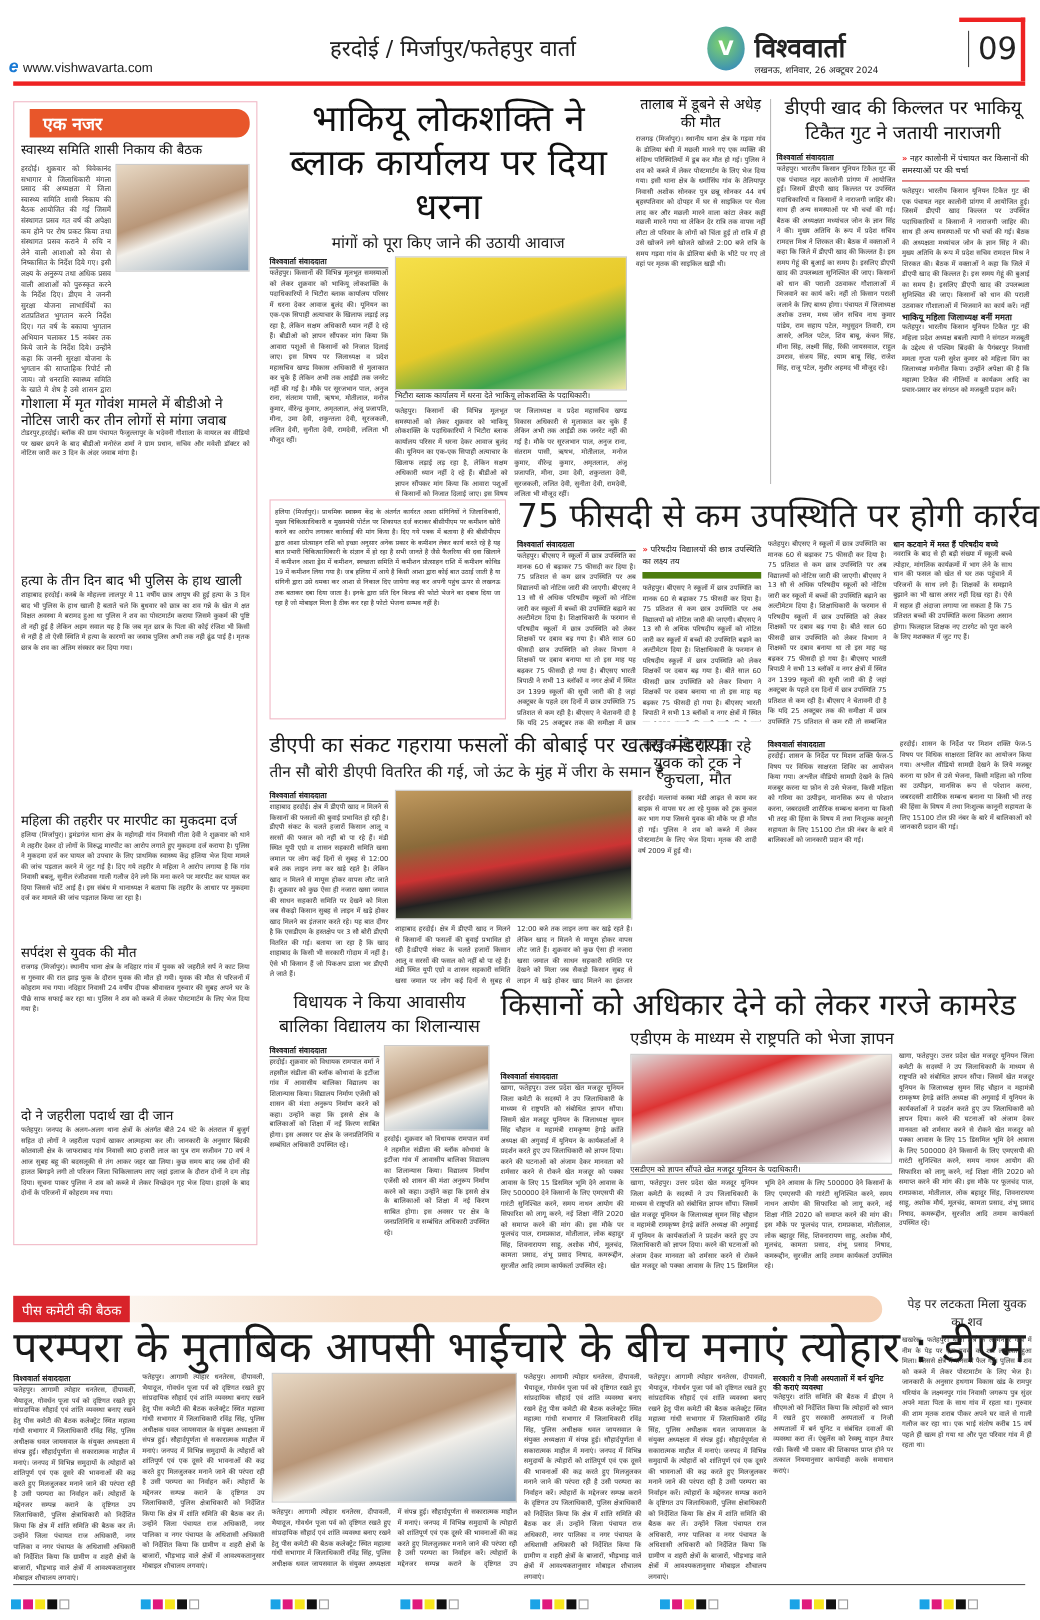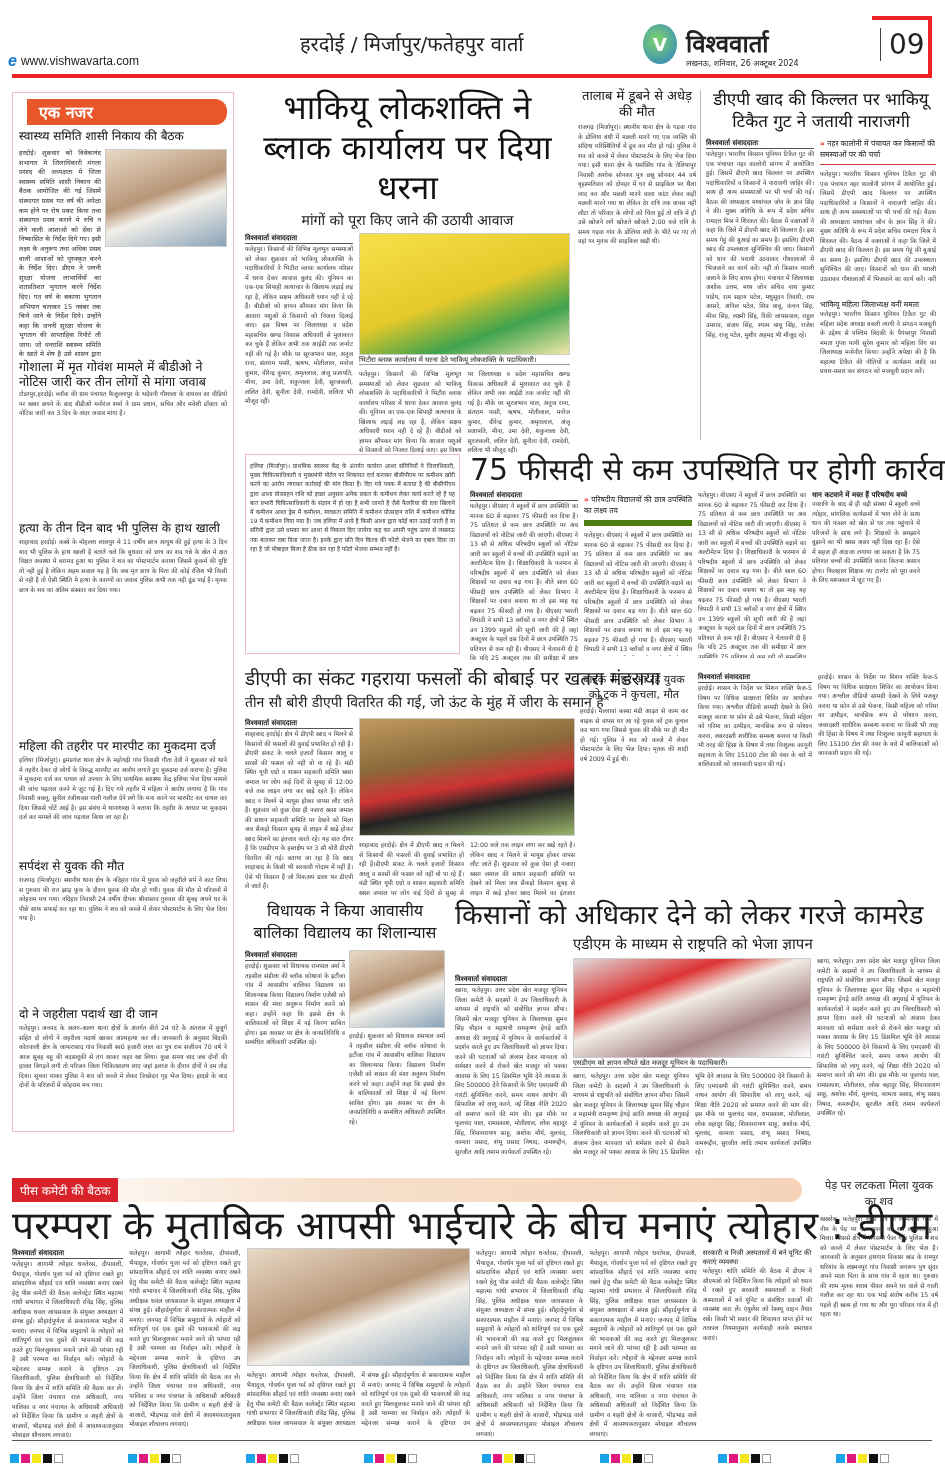--- a/index.html
+++ b/index.html
@@ -101,21 +101,21 @@
     <div style="width:108px">
       <div class="byline">विश्ववार्ता संवाददाता</div>
       <div class="col-text" style="height:290px">फतेहपुर। भारतीय किसान यूनियन टिकैत गुट की एक पंचायत नहर कालोनी प्रांगण में आयोजित हुई। जिसमें डीएपी खाद किल्लत पर उपस्थित पदाधिकारियों व किसानों ने नाराजगी जाहिर की। साथ ही अन्य समस्याओं पर भी चर्चा की गई। बैठक की अध्यक्षता मध्यांचल जोन के ज्ञान सिंह ने की। मुख्य अतिथि के रूप में प्रदेश सचिव रामदत्त मिश्र ने शिरकत की। बैठक में वक्ताओं ने कहा कि जिले में डीएपी खाद की किल्लत है। इस समय गेहूं की बुआई का समय है। इसलिए डीएपी खाद की उपलब्धता सुनिश्चित की जाए। किसानों को धान की पराली उठवाकर गौशालाओं में भिजवाने का कार्य करें। नहीं तो किसान पराली जलाने के लिए बाध्य होगा। पंचायत में जिलाध्यक्ष अशोक उत्तम, मध्य जोन सचिव नाथ कुमार पांडेय, राम सहाय पटेल, मधुसूदन तिवारी, राम आसरे, अनिल पटेल, शिव बाबू, कंचन सिंह, मीना सिंह, लक्ष्मी सिंह, रिंकी जायसवाल, राहुल उमराव, संजय सिंह, श्याम बाबू सिंह, राजेश सिंह, राजू पटेल, मुशीर अहमद भी मौजूद रहे।</div>
     </div>
     <div style="flex:1">
       <div style="font-size:7.5px;line-height:11px;border-bottom:1px solid #c33;padding-bottom:4px">
         <span class="chev">»</span>
         <span>नहर कालोनी में पंचायत कर किसानों की समस्याओं पर की चर्चा</span>
       </div>
       <div class="col-text" style="height:112px;margin-top:4px">फतेहपुर। भारतीय किसान यूनियन टिकैत गुट की एक पंचायत नहर कालोनी प्रांगण में आयोजित हुई। जिसमें डीएपी खाद किल्लत पर उपस्थित पदाधिकारियों व किसानों ने नाराजगी जाहिर की। साथ ही अन्य समस्याओं पर भी चर्चा की गई। बैठक की अध्यक्षता मध्यांचल जोन के ज्ञान सिंह ने की। मुख्य अतिथि के रूप में प्रदेश सचिव रामदत्त मिश्र ने शिरकत की। बैठक में वक्ताओं ने कहा कि जिले में डीएपी खाद की किल्लत है। इस समय गेहूं की बुआई का समय है। इसलिए डीएपी खाद की उपलब्धता सुनिश्चित की जाए। किसानों को धान की पराली उठवाकर गौशालाओं में भिजवाने का कार्य करें। नहीं तो किसान पराली जलाने के लिए बाध्य होगा। पंचायत में जिलाध्यक्ष अशोक उत्तम, मध्य जोन सचिव नाथ कुमार पांडेय, राम सहाय पटेल, मधुसूदन तिवारी, राम आसरे, अनिल पटेल, शिव बाबू, कंचन सिंह, मीना सिंह, लक्ष्मी सिंह, रिंकी जायसवाल, राहुल उमराव, संजय सिंह, श्याम बाबू सिंह, राजेश सिंह, राजू पटेल, मुशीर अहमद भी मौजूद रहे।</div>
-      <div style="font-size:7.5px;font-weight:normal;margin-top:18px">भाकियू महिला जिलाध्यक्ष बनीं ममता</div>
+      <div style="font-size:7.5px;font-weight:bold;margin-top:2px">भाकियू महिला जिलाध्यक्ष बनीं ममता</div>
       <div class="col-text" style="height:100px">फतेहपुर। भारतीय किसान यूनियन टिकैत गुट की महिला प्रदेश अध्यक्ष बबली त्यागी ने संगठन मजबूती के उद्देश्य से पश्चिम बिंदकी के पैगंबरपुर निवासी ममता गुप्ता पत्नी सुरेश कुमार को महिला विंग का जिलाध्यक्ष मनोनीत किया। उन्होंने अपेक्षा की है कि महात्मा टिकैत की नीतियों व कार्यक्रम आदि का प्रचार-प्रसार कर संगठन को मजबूती प्रदान करें।</div>
     </div>
   </div>
 </div>
 
 <div class="abs box-pink" style="left:245px;top:454px;width:215px;height:200px;padding:4px">
   <div class="col-text" style="height:150px;margin-top:3px;font-size:5.9px;line-height:9.2px">हलिया (मिर्जापुर)। प्राथमिक स्वास्थ्य केंद्र के अंतर्गत कार्यरत आशा संगिनियों ने जिलाधिकारी, मुख्य चिकित्साधिकारी व मुख्यमंत्री पोर्टल पर शिकायत दर्ज कराकर बीसीपीएम पर कमीशन खोरी करने का आरोप लगाकर कार्रवाई की मांग किया है। दिए गये पत्रक में बताया है की बीसीपीएम द्वारा आशा प्रोत्साहन राशि को इच्छा अनुसार अनेक प्रकार के कमीशन लेकर कार्य करते रहे है यह बात प्रभारी चिकित्साधिकारी के संज्ञान में हो रहा है सभी जानते है जैसे फैलरिया की दवा खिलाने में कमीशन आशा ड्रेस में कमीशन, स्वच्छता समिति में कमीशन प्रोत्साहन राशि में कमीशन कोविड 19 में कमीशन लिया गया है। जब हलिया में आये है किसी आशा द्वारा कोई बात उठाई जाती है या संगिनी द्वारा उसे धमका कर आशा से निकाल दिए जायेगा कह कर अपनी पहुंच ऊपर से लखनऊ तक बताकर दबा दिया जाता है। इनके द्वारा प्रति दिन किल्ड की फोटो भेजने का दबाव दिया जा रहा है जो मोबाइल मिला है ठीक कर रहा है फोटो भेजना सम्भव नहीं है।</div>
 </div>
 
 <div class="abs" style="left:470px;top:452px;width:470px">
@@ -151,21 +151,21 @@
       <div class="col-text" style="height:175px">शाहाबाद हरदोई। क्षेत्र में डीएपी खाद न मिलने से किसानों की फसलों की बुवाई प्रभावित हो रही है।डीएपी संकट के चलते हजारों किसान आलू व सरसों की फसल को नहीं बो पा रहे हैं। मंडी स्थित यूपी एग्रो व शासन सहकारी समिति खसा जमाल पर लोग कई दिनों से सुबह से 12:00 बजे तक लाइन लगा कर खड़े रहते है। लेकिन खाद न मिलने से मायूस होकर वापस लौट जाते हैं। शुक्रवार को कुछ ऐसा ही नजारा खसा जमाल की साधन सहकारी समिति पर देखने को मिला जब सैकड़ो किसान सुबह से लाइन में खड़े होकर खाद मिलने का इंतजार करते रहे। यह बात दीगर है कि एसडीएम के हस्तक्षेप पर 3 सौ बोरी डीएपी वितरित की गई। बताया जा रहा है कि खाद शाहाबाद के किसी भी सरकारी गोदाम में नहीं है। ऐसे भी किसान हैं जो पिकअप डाला भर डीएपी ले जाते हैं।</div>
     </div>
     <div style="flex:1">
       <div class="photo bikes" style="height:118px"></div>
       <div class="col-text" style="height:60px;margin-top:4px;column-count:2;column-gap:6px">शाहाबाद हरदोई। क्षेत्र में डीएपी खाद न मिलने से किसानों की फसलों की बुवाई प्रभावित हो रही है।डीएपी संकट के चलते हजारों किसान आलू व सरसों की फसल को नहीं बो पा रहे हैं। मंडी स्थित यूपी एग्रो व शासन सहकारी समिति खसा जमाल पर लोग कई दिनों से सुबह से 12:00 बजे तक लाइन लगा कर खड़े रहते है। लेकिन खाद न मिलने से मायूस होकर वापस लौट जाते हैं। शुक्रवार को कुछ ऐसा ही नजारा खसा जमाल की साधन सहकारी समिति पर देखने को मिला जब सैकड़ो किसान सुबह से लाइन में खड़े होकर खाद मिलने का इंतजार करते रहे। यह बात दीगर है कि एसडीएम के हस्तक्षेप पर 3 सौ बोरी डीएपी वितरित की गई। बताया जा रहा है कि खाद शाहाबाद के किसी भी सरकारी गोदाम में नहीं है। ऐसे भी किसान हैं जो पिकअप डाला भर डीएपी ले जाते हैं।</div>
     </div>
   </div>
 </div>
 
 <div class="abs" style="left:580px;top:672px;width:108px">
-  <div style="font-size:11px;line-height:15px;text-align:center">बाइक से घर आ रहे युवक को ट्रक ने कुचला, मौत</div>
+  <div style="font-size:14px;line-height:15px;text-align:center">बाइक से घर आ रहे युवक को ट्रक ने कुचला, मौत</div>
   <div class="col-text" style="height:175px;margin-top:4px">हरदोई। मल्लावां कस्बा मंडी आढ़त से काम कर बाइक से वापस घर आ रहे युवक को ट्रक कुचल कर भाग गया जिससे युवक की मौके पर ही मौत हो गई। पुलिस ने शव को कब्जे में लेकर पोस्टमार्टम के लिए भेज दिया। मृतक की शादी वर्ष 2009 में हुई थी।</div>
 </div>
 
 <div class="abs" style="left:698px;top:666px;width:240px">
   <div style="display:flex;gap:6px;margin-top:6px">
     <div style="width:114px">
       <div class="byline">विश्ववार्ता संवाददाता</div>
       <div class="col-text" style="height:170px">हरदोई। शासन के निर्देश पर मिशन शक्ति फेज-5 विषय पर विधिक साक्षरता शिविर का आयोजन किया गया। अश्लील वीडियो सामग्री देखने के लिये मजबूर करना या फ़ोन से उसे भेजना, किसी महिला को गरिमा का उत्पीड़न, मानसिक रूप से परेशान करना, जबरदस्ती शारीरिक सम्बन्ध बनाना या किसी भी तरह की हिंसा के विषय में तथा निःशुल्क कानूनी सहायता के लिए 15100 टोल फ्री नंबर के बारे में बालिकाओं को जानकारी प्रदान की गई।</div>
     </div>
     <div style="flex:1">
@@ -225,21 +225,21 @@
       <div class="photo meet" style="height:118px"></div>
       <div class="col-text" style="height:66px;margin-top:4px;column-count:2;column-gap:6px">फतेहपुर। आगामी त्योहार धनतेरस, दीपावली, भैयादूज, गोवर्धन पूजा पर्व को दृष्टिगत रखते हुए सांप्रदायिक सौहार्द एवं शांति व्यवस्था बनाए रखने हेतु पीस कमेटी की बैठक कलेक्ट्रेट स्थित महात्मा गांधी सभागार में जिलाधिकारी रविंद्र सिंह, पुलिस अधीक्षक धवल जायसवाल के संयुक्त अध्यक्षता में संपन्न हुई। सौहार्दपूर्णता से सकारात्मक माहौल में मनाएं। जनपद में विभिन्न समुदायों के त्योहारों को शांतिपूर्ण एवं एक दूसरे की भावनाओं की कद्र करते हुए मिलजुलकर मनाने जाने की परंपरा रही है उसी परम्परा का निर्वाहन करें। त्योहारों के मद्देनजर सम्पन्न कराने के दृष्टिगत उप जिलाधिकारी, पुलिस क्षेत्राधिकारी को निर्देशित किया कि क्षेत्र में शांति समिति की बैठक कर लें। उन्होंने जिला पंचायत राज अधिकारी, नगर पालिका व नगर पंचायत के अधिशासी अधिकारी को निर्देशित किया कि ग्रामीण व शहरी क्षेत्रों के बाजारों, भीड़भाड़ वाले क्षेत्रों में आवश्यकतानुसार मोबाइल शौचालय लगवाएं।</div>
     </div>
     <div style="width:108px">
       <div class="col-text" style="height:190px">फतेहपुर। आगामी त्योहार धनतेरस, दीपावली, भैयादूज, गोवर्धन पूजा पर्व को दृष्टिगत रखते हुए सांप्रदायिक सौहार्द एवं शांति व्यवस्था बनाए रखने हेतु पीस कमेटी की बैठक कलेक्ट्रेट स्थित महात्मा गांधी सभागार में जिलाधिकारी रविंद्र सिंह, पुलिस अधीक्षक धवल जायसवाल के संयुक्त अध्यक्षता में संपन्न हुई। सौहार्दपूर्णता से सकारात्मक माहौल में मनाएं। जनपद में विभिन्न समुदायों के त्योहारों को शांतिपूर्ण एवं एक दूसरे की भावनाओं की कद्र करते हुए मिलजुलकर मनाने जाने की परंपरा रही है उसी परम्परा का निर्वाहन करें। त्योहारों के मद्देनजर सम्पन्न कराने के दृष्टिगत उप जिलाधिकारी, पुलिस क्षेत्राधिकारी को निर्देशित किया कि क्षेत्र में शांति समिति की बैठक कर लें। उन्होंने जिला पंचायत राज अधिकारी, नगर पालिका व नगर पंचायत के अधिशासी अधिकारी को निर्देशित किया कि ग्रामीण व शहरी क्षेत्रों के बाजारों, भीड़भाड़ वाले क्षेत्रों में आवश्यकतानुसार मोबाइल शौचालय लगवाएं।</div>
     </div>
     <div style="width:108px">
       <div class="col-text" style="height:190px">फतेहपुर। आगामी त्योहार धनतेरस, दीपावली, भैयादूज, गोवर्धन पूजा पर्व को दृष्टिगत रखते हुए सांप्रदायिक सौहार्द एवं शांति व्यवस्था बनाए रखने हेतु पीस कमेटी की बैठक कलेक्ट्रेट स्थित महात्मा गांधी सभागार में जिलाधिकारी रविंद्र सिंह, पुलिस अधीक्षक धवल जायसवाल के संयुक्त अध्यक्षता में संपन्न हुई। सौहार्दपूर्णता से सकारात्मक माहौल में मनाएं। जनपद में विभिन्न समुदायों के त्योहारों को शांतिपूर्ण एवं एक दूसरे की भावनाओं की कद्र करते हुए मिलजुलकर मनाने जाने की परंपरा रही है उसी परम्परा का निर्वाहन करें। त्योहारों के मद्देनजर सम्पन्न कराने के दृष्टिगत उप जिलाधिकारी, पुलिस क्षेत्राधिकारी को निर्देशित किया कि क्षेत्र में शांति समिति की बैठक कर लें। उन्होंने जिला पंचायत राज अधिकारी, नगर पालिका व नगर पंचायत के अधिशासी अधिकारी को निर्देशित किया कि ग्रामीण व शहरी क्षेत्रों के बाजारों, भीड़भाड़ वाले क्षेत्रों में आवश्यकतानुसार मोबाइल शौचालय लगवाएं।</div>
     </div>
     <div style="width:110px">
-      <div style="font-size:7px;font-weight:normal;color:#222">सरकारी व निजी अस्पतालों में बर्न यूनिट की कराएं व्यवस्था</div>
+      <div style="font-size:7px;font-weight:bold;color:#222">सरकारी व निजी अस्पतालों में बर्न यूनिट की कराएं व्यवस्था</div>
       <div class="col-text" style="height:170px">फतेहपुर। शांति समिति की बैठक में डीएम ने सीएमओ को निर्देशित किया कि त्योहारों को ध्यान में रखते हुए सरकारी अस्पतालों व निजी अस्पतालों में बर्न यूनिट व संबंधित दवाओं की व्यवस्था करा लें। एंबुलेंस को रेस्क्यू वाहन तैयार रखें। किसी भी प्रकार की शिकायत प्राप्त होने पर तत्काल नियमानुसार कार्यवाही करके समाधान कराएं।</div>
     </div>
   </div>
 </div>
 
 <div class="abs" style="left:820px;top:1178px;width:118px">
   <div style="font-size:11px;line-height:16px;text-align:center">पेड़ पर लटकता मिला युवक का शव</div>
   <div class="col-text" style="height:225px;margin-top:4px">खखरेरू, फतेहपुर। थाना क्षेत्र के लक्ष्मनपुर गांव में नीम के पेड़ पर एक युवक का शव लटकता हुआ मिला। जिससे क्षेत्र में सनसनी फैल गई। पुलिस ने शव को कब्जे में लेकर पोस्टमार्टम के लिए भेज है। जानकारी के अनुसार हथगाम विकास खंड के रामपुर थरियांव के लक्ष्मनपुर गांव निवासी जगरूप पुत्र सुंदर अपने माता पिता के साथ गांव में रहता था। गुरुवार की शाम मृतक शराब पीकर अपने घर वाले से गाली गलौज कर रहा था। एक भाई संतोष करीब 15 वर्ष पहले ही खत्म हो गया था और पूरा परिवार गांव में ही रहता था।</div>
 </div>
 

